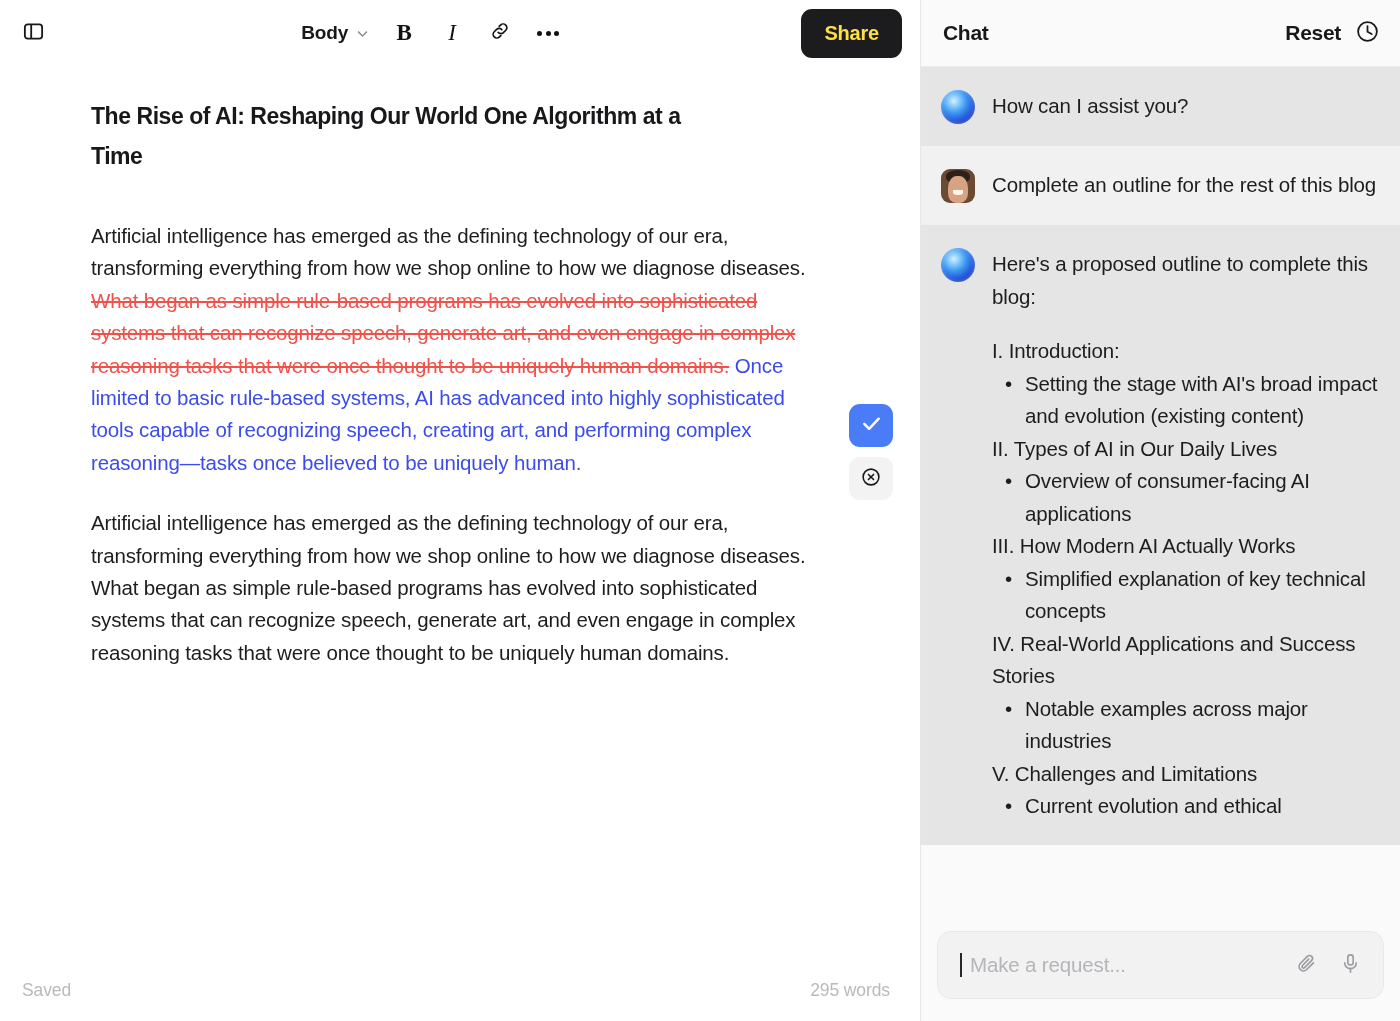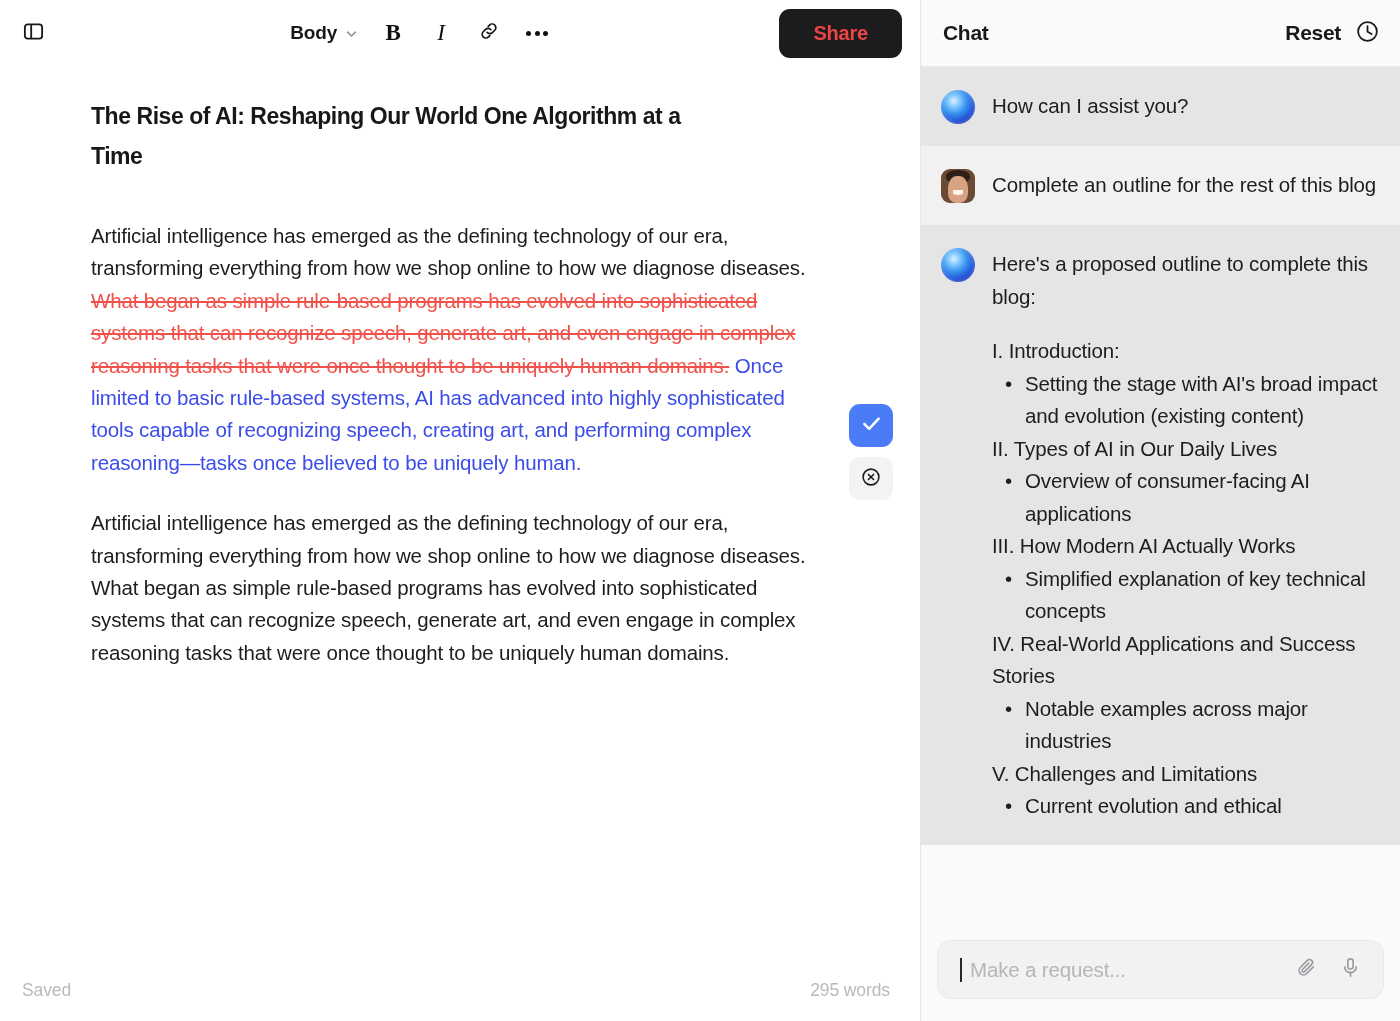--- a/index.html
+++ b/index.html
@@ -44,23 +44,23 @@
   .fmt-btn {
     width: 44px; height: 40px;
     display: flex; align-items: center; justify-content: center;
     border-radius: 8px; cursor: pointer; color: #111113;
   }
   .fmt-btn .gl-b { font-size: 23px; font-weight: 700; font-family: "Liberation Serif", serif; }
   .fmt-btn .gl-i { font-size: 23px; font-style: italic; font-family: "Liberation Serif", serif; }
   .dots { display: flex; gap: 3.5px; align-items: center; }
   .dots i { width: 5px; height: 5px; border-radius: 50%; background: #111113; display: block; }
   .share-btn {
-    background: #1c1c1e; color: #ef4444;
+    background: #1c1c1e; color: #fde047;
     font-size: 20px; font-weight: 700; letter-spacing: -0.2px;
-    border-radius: 11px; padding: 13px 34px; cursor: pointer;
+    border-radius: 11px; padding: 13px 23px; cursor: pointer;
     border: none; font-family: "Liberation Sans", sans-serif;
   }
 
   
   .doc-scroll { flex: 1; overflow: hidden; position: relative; }
   .doc {
     padding: 30px 90px 0 91px;
     position: relative;
   }
   .doc-title {
@@ -166,21 +166,21 @@
     content: "•"; position: absolute; left: 13px; top: 0;
     font-size: 20.5px; line-height: 32.5px; color: #1d1d1f;
   }
 
   .composer-wrap {
     flex: 0 0 91px;
     padding: 14px 16px 22px 16px;
     background: #fafafa;
   }
   .composer {
-    height: 59px; background: #f2f2f3;
+    height: 68px; background: #f2f2f3;
     border: 1px solid #e9e9ea; border-radius: 14px;
     display: flex; align-items: center; padding: 0 18px 0 22px; gap: 14px;
   }
   .composer .caret {
     width: 2px; height: 24px; background: #28282c; flex: 0 0 2px;
   }
   .composer .ph {
     flex: 1; font-size: 20.5px; color: #b5b5ba; letter-spacing: -0.15px;
     margin-left: -6px;
   }

